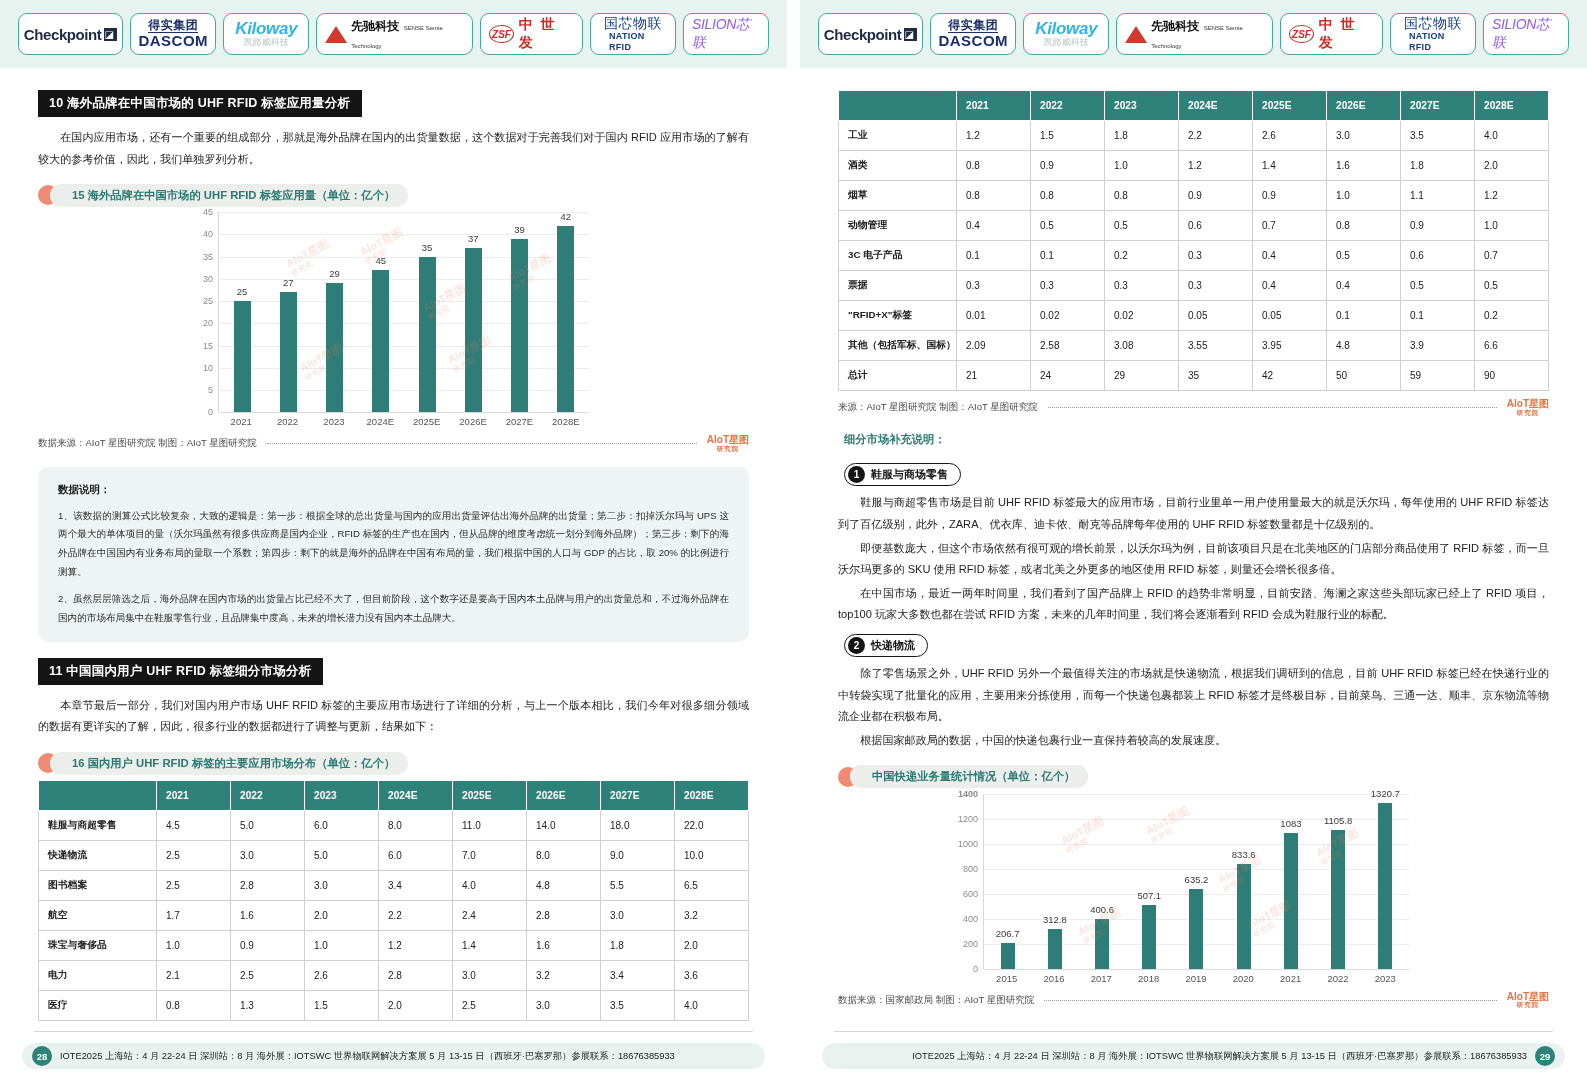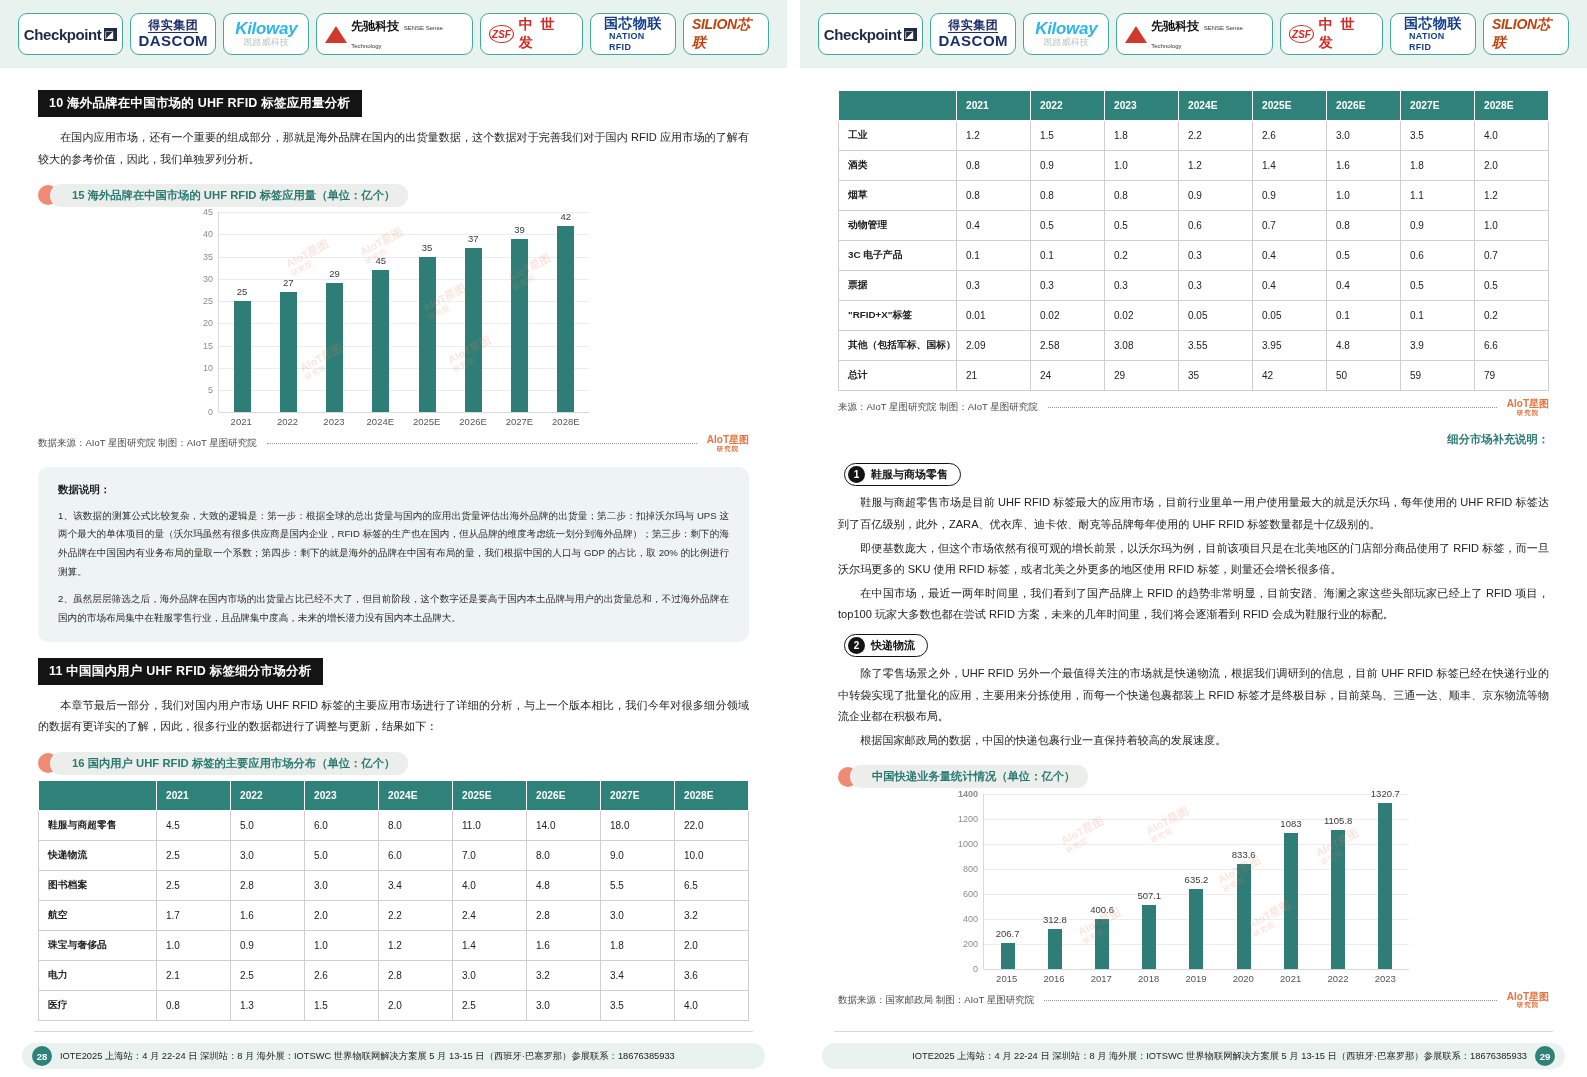--- a/index.html
+++ b/index.html
@@ -37,23 +37,23 @@
   .lg-dascom-bot { font-size: 15px; font-weight: bold; color: #1a2f6b; letter-spacing: .5px; line-height: 16px;}
   .lg-kiloway-top { font-size: 17px; font-weight: bold; color: #2fb5e8; letter-spacing: -.3px; line-height: 17px; font-style: italic;}
   .lg-kiloway-bot { font-size: 9px; color: #b9c5c2; line-height: 11px;}
   .lg-sense { display:flex; align-items:center; gap:4px;}
   .lg-sense-tri { width:0;height:0;border-left:11px solid transparent;border-right:11px solid transparent;border-bottom:17px solid #cf3a2a;}
   .lg-sense-cn { font-size: 12px; font-weight: bold; color:#111; line-height:12px;}
   .lg-sense-en { font-size: 6px; color:#333; line-height:8px;}
   .lg-zsf { display:flex; align-items:center; gap:5px;}
   .lg-zsf-oval { width:26px;height:18px;border:1.6px solid #d22a22;border-radius:50%;color:#d22a22;font-size:10px;font-weight:bold;display:flex;align-items:center;justify-content:center;font-style:italic;}
   .lg-zsf-cn { font-size:14px;font-weight:bold;color:#d22a22;letter-spacing:2px;}
-  .lg-nation-top { font-size:14px;font-weight:bold;color:#123e8c;letter-spacing:.5px;line-height:15px;}
+  .lg-nation-top { font-size:14px;font-weight:normal;color:#123e8c;letter-spacing:.5px;line-height:15px;}
   .lg-nation-bot { font-size:9px;font-weight:bold;color:#123e8c;letter-spacing:.3px;line-height:11px;padding-left:10px;}
-  .lg-silion { font-size:14px;font-weight:bold;color:#c2410c;font-style:italic;letter-spacing:-.3px;}
+  .lg-silion { font-size:14px;font-weight:normal;color:#8b5cf6;font-style:italic;letter-spacing:-.3px;}
 
   
   .body { flex: 1 1 auto; padding: 22px 38px 0 38px; position: relative; }
 
   .sec-head {
     display: inline-block; background: #141414; color: #ffffff;
     font-size: 12.5px; font-weight: bold; padding: 5px 12px 5px 11px;
     letter-spacing: .2px; margin-bottom: 10px;
   }
   .para {
@@ -111,21 +111,21 @@
   }
   table.data th.corner { background: #2e8279; }
   table.data td {
     font-size: 10px; color: #212121; padding: 8px 0 8px 9px;
     border: 1px solid #cfcfcf; background: #fff;
   }
   table.data td.rowlab { font-weight: bold; font-size: 9.8px; }
   table.data col.first { width: 118px; }
 
   
-  .sub-title { font-size: 11.3px; font-weight: bold; color: #2a7a72; margin: 16px 0 10px 6px; text-align: right; }
+  .sub-title { font-size: 11.3px; font-weight: bold; color: #2a7a72; margin: 16px 0 10px 6px; }
   .num-pill {
     display: inline-flex; align-items: center; gap: 6px;
     border: 1.4px solid #141414; border-radius: 12px; padding: 2px 12px 2px 3px;
     margin: 6px 0 6px 6px;
   }
   .num-circ { width: 17px; height: 17px; border-radius: 50%; background: #141414; color: #fff;
               font-size: 10px; font-weight: bold; display: flex; align-items: center; justify-content: center; }
   .num-txt { font-size: 11px; font-weight: bold; color: #141414; }
 
   
@@ -578,21 +578,21 @@
             </tr>
             <tr>
               <td class="rowlab">总计</td>
               <td>21</td>
               <td>24</td>
               <td>29</td>
               <td>35</td>
               <td>42</td>
               <td>50</td>
               <td>59</td>
-              <td>79</td>
+              <td>90</td>
             </tr>
           </tbody>
         </table>
 
       <div class="src-line">
         <span class="src-txt">来源：AIoT 星图研究院   制图：AIoT 星图研究院</span>
         <span class="src-dots"></span>
         <span class="src-logo">
           <span>AIoT星图</span>
           <small>研究院</small>

